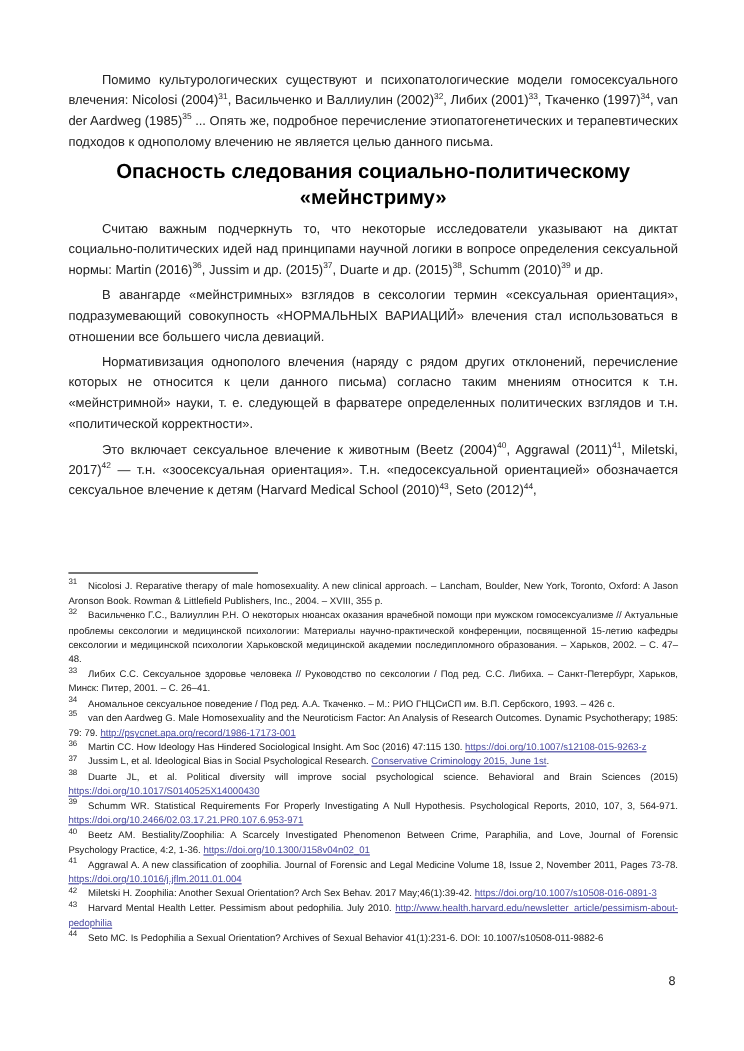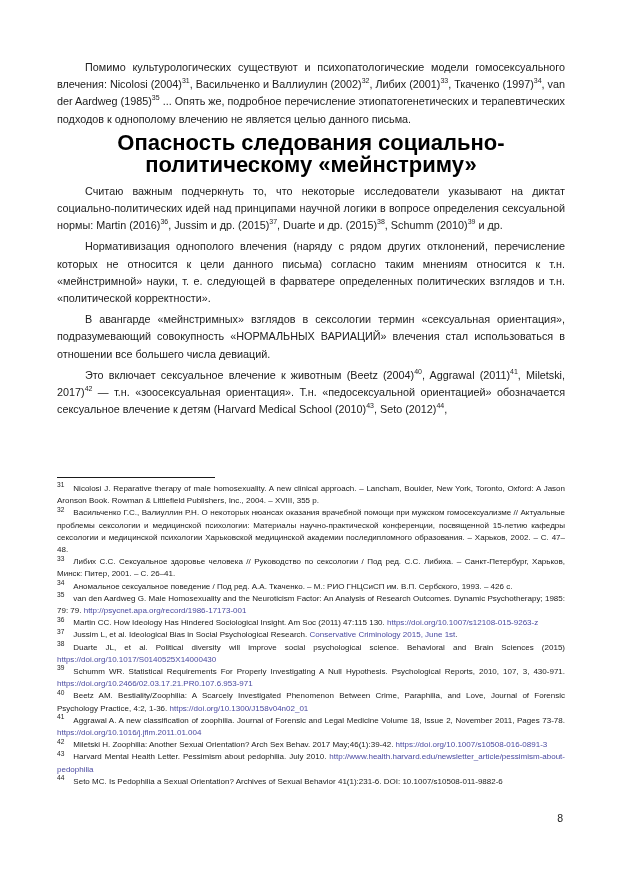--- a/index.html
+++ b/index.html
@@ -30,21 +30,21 @@
     color:var(--text-color);
   }
   .body-par sup{
     font-size:7px;
     line-height:0;
     vertical-align:super;
     letter-spacing:0;
   }
   .section-heading{
     margin:3px 0 6px 0;
-    font-size:22px;
+    font-size:17px;
     font-weight:bold;
     line-height:22.5px;
     text-align:center;
     color:#000000;
   }
   .footnotes{
     position:absolute;
     top:477px;left:57px;right:55px;
   }
   .fn-sep{
@@ -60,55 +60,56 @@
     color:var(--text-color);
   }
   .fn .fn-num{
     font-size:6.6px;
     line-height:0;
     vertical-align:super;
     padding-right:9px;
   }
   .link{
     color:var(--link-color);
+    text-decoration:underline;
     overflow-wrap:anywhere;
     cursor:pointer;
   }
   .page-number{
     position:absolute;
     top:812px;right:57px;
     font-size:10.5px;
     color:var(--text-color);
   }
 </style>
 </head>
 <body>
 
 <div class="page">
   <div class="content">
     <p class="body-par"><span>Помимо культурологических существуют и психопатологические модели гомосексуального влечения: Nicolosi (2004)</span><sup>31</sup><span>, Васильченко и Валлиулин (2002)</span><sup>32</sup><span>, Либих (2001)</span><sup>33</sup><span>, Ткаченко (1997)</span><sup>34</sup><span>, van der Aardweg (1985)</span><sup>35</sup><span> ... Опять же, подробное перечисление этиопатогенетических и терапевтических подходов к однополому влечению не является целью данного письма.</span></p>
     <h1 class="section-heading">Опасность следования социально-политическому «мейнстриму»</h1>
     <p class="body-par"><span>Считаю важным подчеркнуть то, что некоторые исследователи указывают на диктат социально-политических идей над принципами научной логики в вопросе определения сексуальной нормы: Martin (2016)</span><sup>36</sup><span>, Jussim и др. (2015)</span><sup>37</sup><span>, Duarte и др. (2015)</span><sup>38</sup><span>, Schumm (2010)</span><sup>39</sup><span> и др.</span></p>
+    <p class="body-par"><span>В авангарде «мейнстримных» взглядов в сексологии термин «сексуальная ориентация», подразумевающий совокупность «НОРМАЛЬНЫХ ВАРИАЦИЙ» влечения стал использоваться в отношении все большего числа девиаций.</span></p>
     <p class="body-par"><span>Нормативизация однополого влечения (наряду с рядом других отклонений, перечисление которых не относится к цели данного письма) согласно таким мнениям относится к т.н. «мейнстримной» науки, т. е. следующей в фарватере определенных политических взглядов и т.н. «политической корректности».</span></p>
-    <p class="body-par"><span>В авангарде «мейнстримных» взглядов в сексологии термин «сексуальная ориентация», подразумевающий совокупность «НОРМАЛЬНЫХ ВАРИАЦИЙ» влечения стал использоваться в отношении все большего числа девиаций.</span></p>
     <p class="body-par"><span>Это включает сексуальное влечение к животным (Beetz (2004)</span><sup>40</sup><span>, Aggrawal (2011)</span><sup>41</sup><span>, Miletski, 2017)</span><sup>42</sup><span> — т.н. «зоосексуальная ориентация». Т.н. «педосексуальной ориентацией» обозначается сексуальное влечение к детям (Harvard Medical School (2010)</span><sup>43</sup><span>, Seto (2012)</span><sup>44</sup><span>,</span></p>
   </div>
 
   <div class="footnotes">
     <div class="fn-sep"></div>
     <div>
         <div class="fn"><sup class="fn-num">31</sup><span>Nicolosi J. Reparative therapy of male homosexuality. A new clinical approach. – Lancham, Boulder, New York, Toronto, Oxford: A Jason Aronson Book. Rowman &amp; Littlefield Publishers, Inc., 2004. – XVIII, 355 p.</span></div>
         <div class="fn"><sup class="fn-num">32</sup><span>Васильченко Г.С., Валиуллин Р.Н. О некоторых нюансах оказания врачебной помощи при мужском гомосексуализме // Актуальные проблемы сексологии и медицинской психологии: Материалы научно-практической конференции, посвященной 15-летию кафедры сексологии и медицинской психологии Харьковской медицинской академии последипломного образования. – Харьков, 2002. – С. 47–48.</span></div>
         <div class="fn"><sup class="fn-num">33</sup><span>Либих С.С. Сексуальное здоровье человека // Руководство по сексологии / Под ред. С.С. Либиха. – Санкт-Петербург, Харьков, Минск: Питер, 2001. – С. 26–41.</span></div>
         <div class="fn"><sup class="fn-num">34</sup><span>Аномальное сексуальное поведение / Под ред. А.А. Ткаченко. – М.: РИО ГНЦСиСП им. В.П. Сербского, 1993. – 426 с.</span></div>
         <div class="fn"><sup class="fn-num">35</sup><span>van den Aardweg G. Male Homosexuality and the Neuroticism Factor: An Analysis of Research Outcomes. Dynamic Psychotherapy; 1985: 79: 79. </span><a class="link">http://psycnet.apa.org/record/1986-17173-001</a></div>
-        <div class="fn"><sup class="fn-num">36</sup><span>Martin CC. How Ideology Has Hindered Sociological Insight. Am Soc (2011) 47:115 130. </span><a class="link">https://doi.org/10.1007/s12108-015-9263-z</a></div>
+        <div class="fn"><sup class="fn-num">36</sup><span>Martin CC. How Ideology Has Hindered Sociological Insight. Am Soc (2016) 47:115 130. </span><a class="link">https://doi.org/10.1007/s12108-015-9263-z</a></div>
         <div class="fn"><sup class="fn-num">37</sup><span>Jussim L, et al. Ideological Bias in Social Psychological Research. </span><a class="link">Conservative Criminology 2015, June 1st</a><span>.</span></div>
         <div class="fn"><sup class="fn-num">38</sup><span>Duarte JL, et al. Political diversity will improve social psychological science. Behavioral and Brain Sciences (2015) </span><a class="link">https://doi.org/10.1017/S0140525X14000430</a></div>
-        <div class="fn"><sup class="fn-num">39</sup><span>Schumm WR. Statistical Requirements For Properly Investigating A Null Hypothesis. Psychological Reports, 2010, 107, 3, 430-971. </span><a class="link">https://doi.org/10.2466/02.03.17.21.PR0.107.6.953-971</a></div>
+        <div class="fn"><sup class="fn-num">39</sup><span>Schumm WR. Statistical Requirements For Properly Investigating A Null Hypothesis. Psychological Reports, 2010, 107, 3, 564-971. </span><a class="link">https://doi.org/10.2466/02.03.17.21.PR0.107.6.953-971</a></div>
         <div class="fn"><sup class="fn-num">40</sup><span>Beetz AM. Bestiality/Zoophilia: A Scarcely Investigated Phenomenon Between Crime, Paraphilia, and Love, Journal of Forensic Psychology Practice, 4:2, 1-36. </span><a class="link">https://doi.org/10.1300/J158v04n02_01</a></div>
         <div class="fn"><sup class="fn-num">41</sup><span>Aggrawal A. A new classification of zoophilia. Journal of Forensic and Legal Medicine Volume 18, Issue 2, November 2011, Pages 73-78. </span><a class="link">https://doi.org/10.1016/j.jflm.2011.01.004</a></div>
         <div class="fn"><sup class="fn-num">42</sup><span>Miletski H. Zoophilia: Another Sexual Orientation? Arch Sex Behav. 2017 May;46(1):39-42. </span><a class="link">https://doi.org/10.1007/s10508-016-0891-3</a></div>
         <div class="fn"><sup class="fn-num">43</sup><span>Harvard Mental Health Letter. Pessimism about pedophilia. July 2010. </span><a class="link">http://www.health.harvard.edu/newsletter_article/pessimism-about-pedophilia</a></div>
         <div class="fn"><sup class="fn-num">44</sup><span>Seto MC. Is Pedophilia a Sexual Orientation? Archives of Sexual Behavior 41(1):231-6. DOI: 10.1007/s10508-011-9882-6</span></div>
       </div>
   </div>
 
   <div class="page-number">8</div>
 </div>

